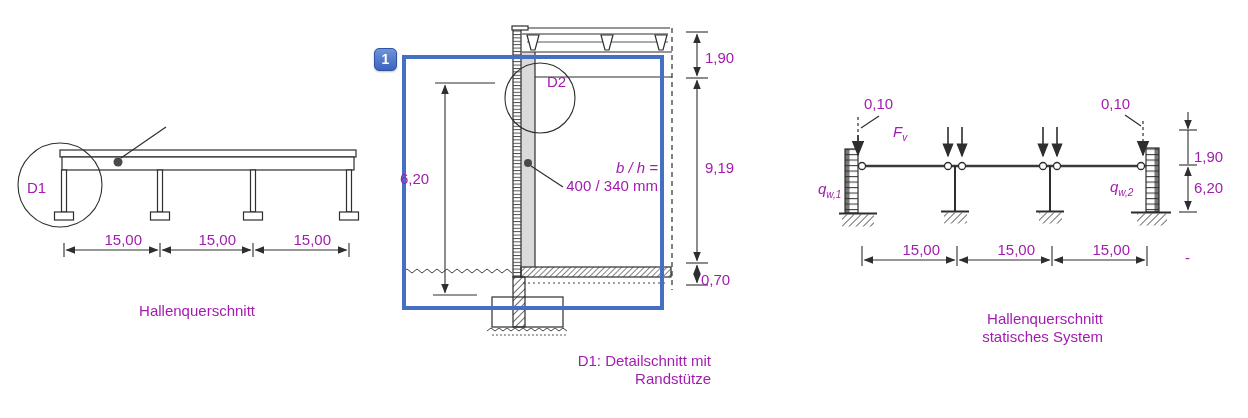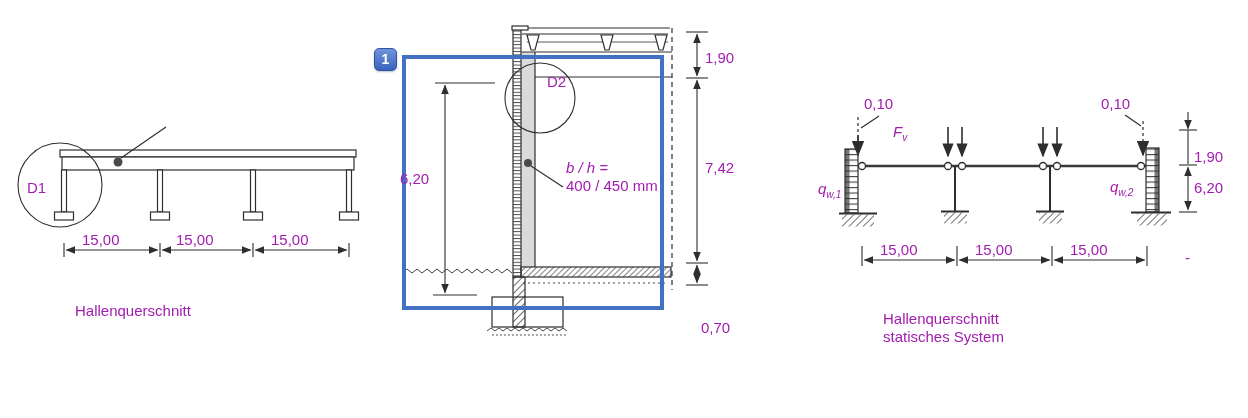--- a/index.html
+++ b/index.html
@@ -2,21 +2,21 @@
 <html><head>
 <meta charset="utf-8">
 <style>
   html,body{margin:0;padding:0;background:#ffffff;}
   .stage{
     position:relative;width:1248px;height:418px;background:#ffffff;overflow:hidden;
     font-family:"Liberation Sans", sans-serif;color:#1f1f1f;
   }
   .stage svg{position:absolute;left:0;top:0;}
   .lbl{position:absolute;font-size:15px;line-height:16px;white-space:nowrap;color:#a21caf;}
-  .lbl.center{text-align:left;white-space:normal;}
+  .lbl.center{text-align:right;white-space:normal;}
   .lbl.it{font-style:italic;}
   .lbl sub{font-size:10px;line-height:0;}
   .cap{line-height:18px;}
   .badge{
     position:absolute;left:374px;top:48px;width:23px;height:23px;border-radius:5px;
     background:linear-gradient(180deg,#7094da 0%,#3a63bd 100%);
     border:1px solid #2d53a6;box-sizing:border-box;
     color:#fff;font-size:14px;font-weight:bold;text-align:center;line-height:21px;
     box-shadow:0 1px 2px rgba(0,0,0,0.25);
   }
@@ -226,24 +226,25 @@
   <div class="badge">1</div>
 
   <div class="lbl" style="left:27px;top:180px;text-align:center;">D1</div>
   <div class="lbl center" style="left:82px;top:232px;width:60px;">15,00</div>
   <div class="lbl center" style="left:176px;top:232px;width:60px;">15,00</div>
   <div class="lbl center" style="left:271px;top:232px;width:60px;">15,00</div>
   <div class="lbl center" style="left:75px;top:303px;width:180px;">Hallenquerschnitt</div>
 
   <div class="lbl" style="left:547px;top:74px;">D2</div>
   <div class="lbl" style="left:400px;top:171px;">6,20</div>
-  <div class="lbl center" style="left:566px;top:159px;width:92px;line-height:18px;"><span class="lbl it" style="position:static;">b / h =</span><br><span>400 / 450 mm</span></div>
+  <div class="lbl center" style="left:566px;top:159px;width:92px;line-height:18px;"><span class="lbl it" style="position:static;">b / h =</span><br><span>400 / 340 mm</span></div>
   <div class="lbl" style="left:705px;top:50px;">1,90</div>
-  <div class="lbl" style="left:705px;top:160px;">7,42</div>
-  <div class="lbl" style="left:701px;top:272px;margin-top:48px;">0,70</div>
+  <div class="lbl" style="left:705px;top:160px;">9,19</div>
+  <div class="lbl" style="left:701px;top:272px;">0,70</div>
+  <div class="lbl center cap" style="left:491px;top:352px;width:220px;"><span>D1: Detailschnitt mit</span><br><span>Randstütze</span></div>
 
   <div class="lbl" style="left:864px;top:96px;">0,10</div>
   <div class="lbl" style="left:1101px;top:96px;">0,10</div>
   <div class="lbl it" style="left:870px;top:124px;margin-left:23px;"><span>F</span><sub>v</sub></div>
   <div class="lbl it" style="left:818px;top:181px;"><span>q</span><sub>w,1</sub></div>
   <div class="lbl it" style="left:1110px;top:179px;font-style:italic;"><span>q</span><sub>w,2</sub></div>
   <div class="lbl" style="left:1194px;top:149px;">1,90</div>
   <div class="lbl" style="left:1194px;top:180px;">6,20</div>
   <div class="lbl center" style="left:880px;top:242px;width:60px;">15,00</div>
   <div class="lbl center" style="left:975px;top:242px;width:60px;">15,00</div>

